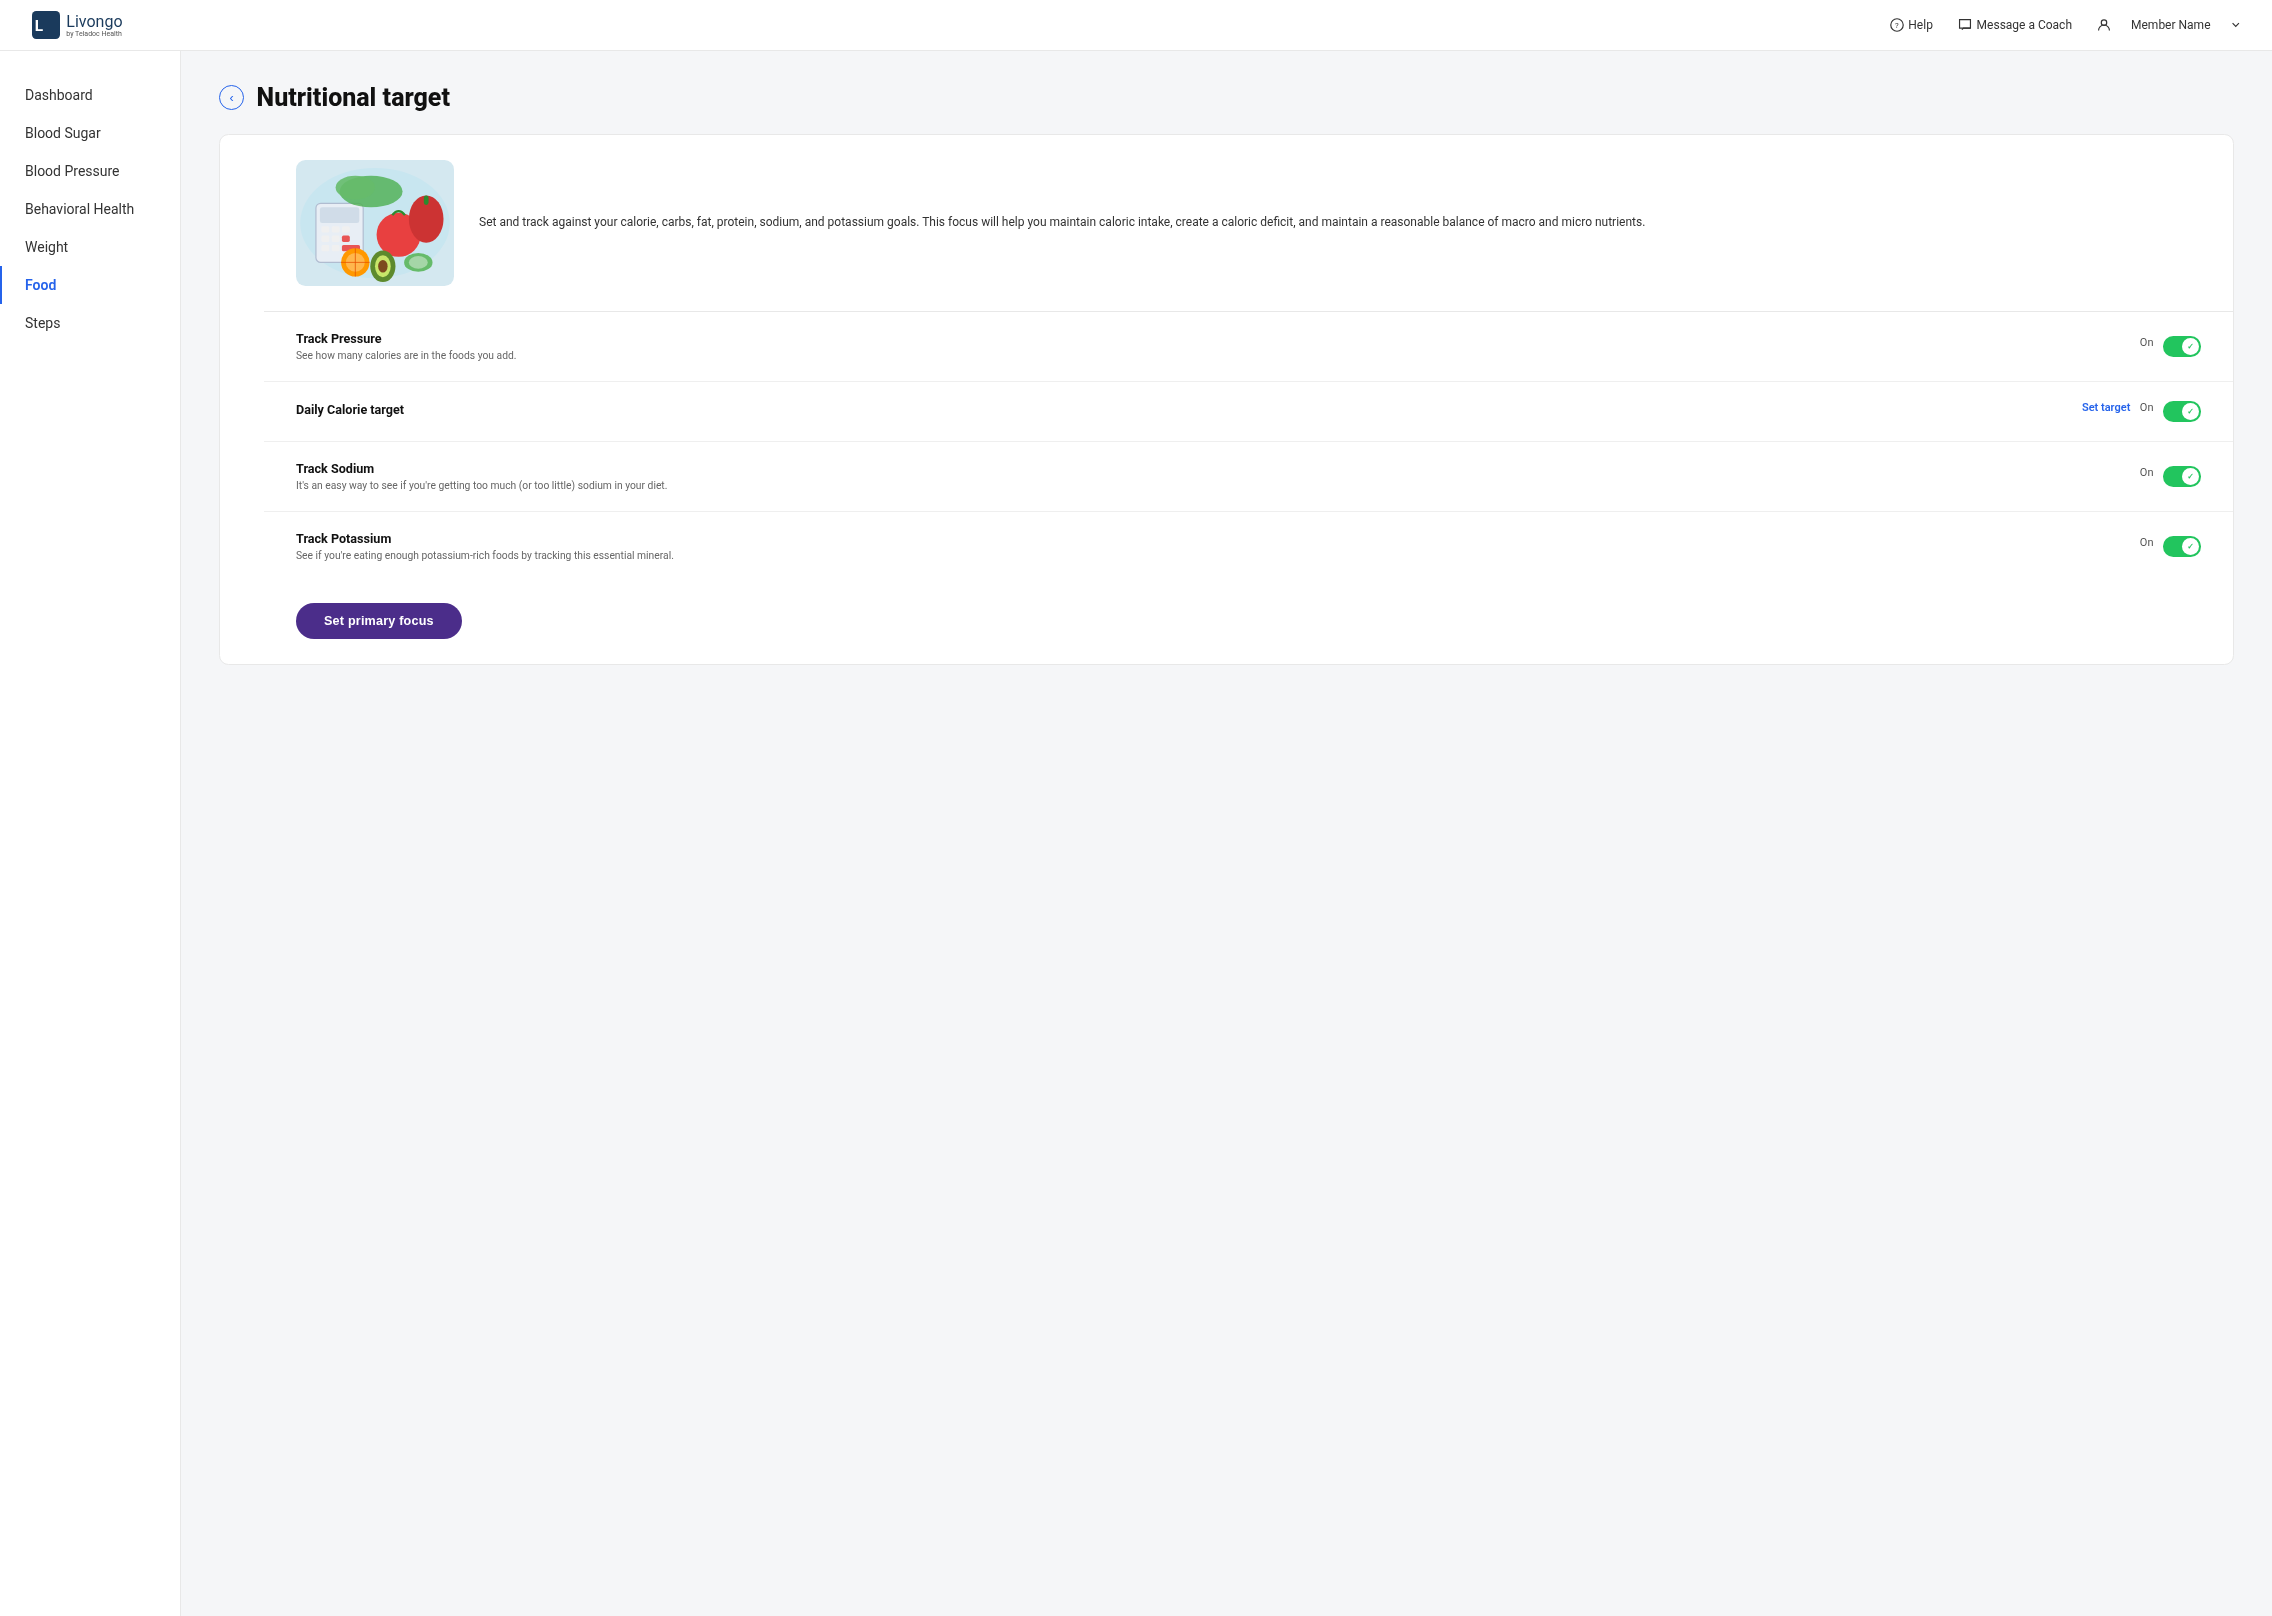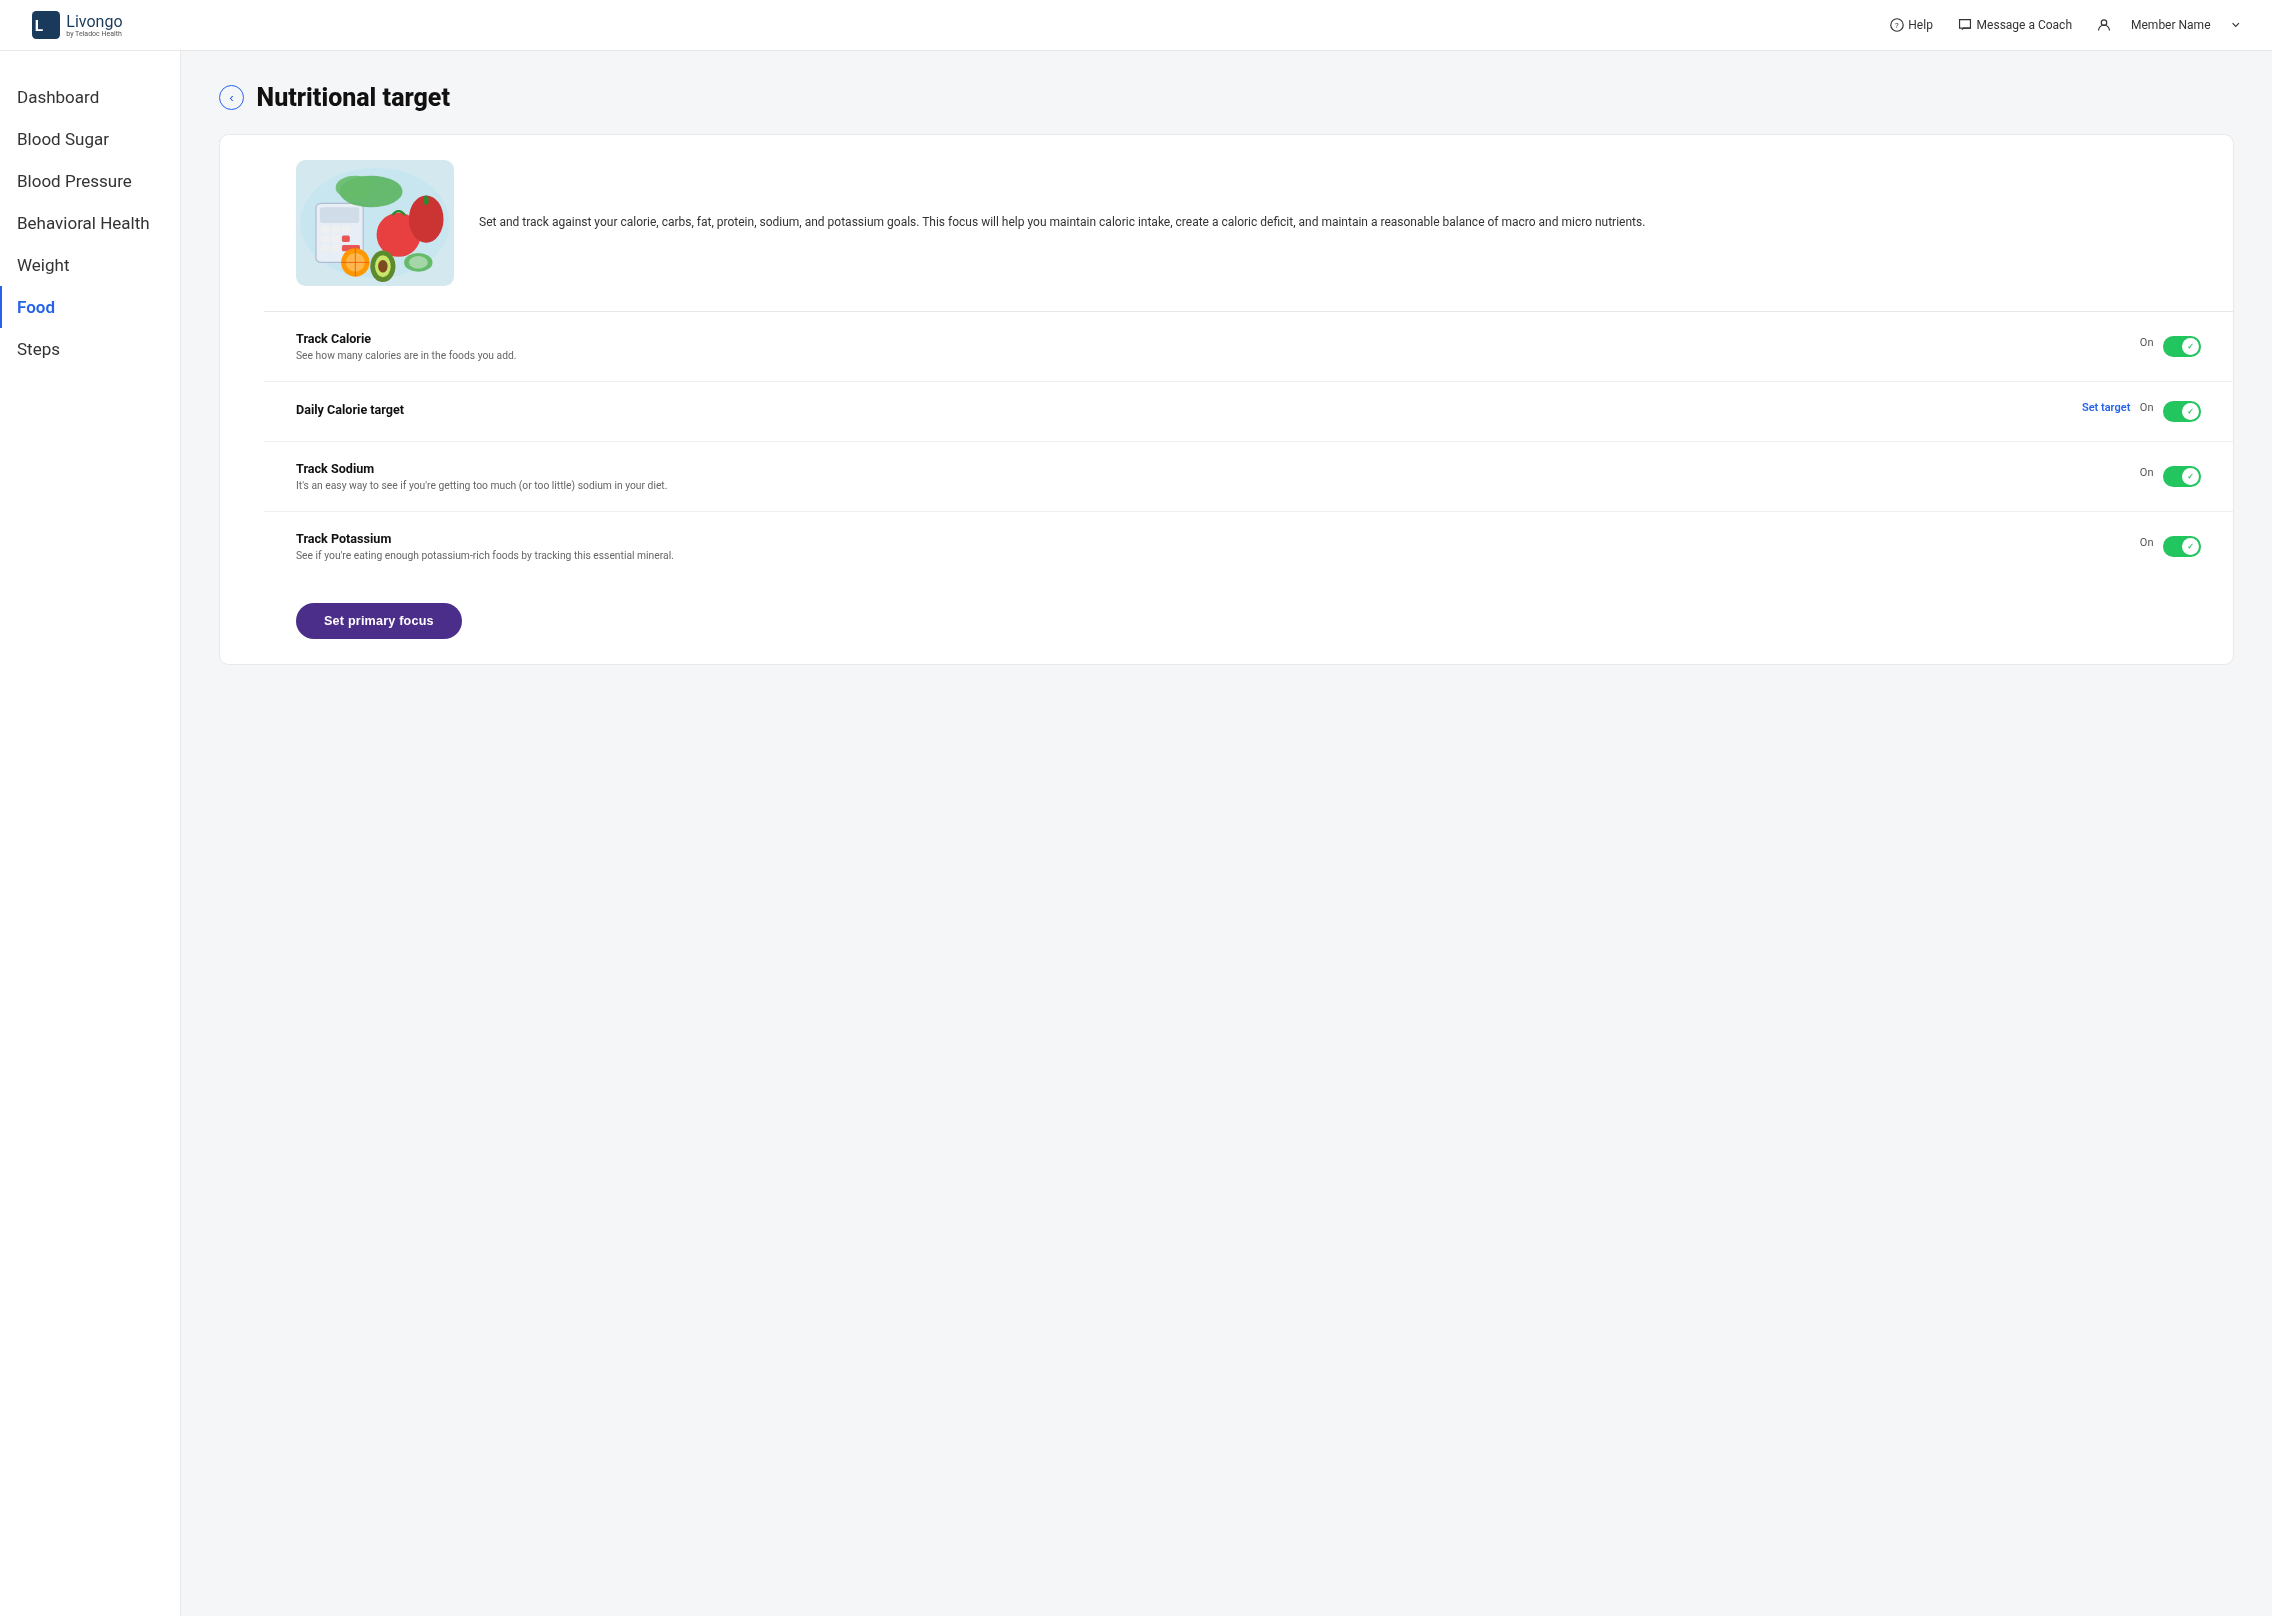--- a/index.html
+++ b/index.html
@@ -70,22 +70,22 @@
     .sidebar {
       width: 181px;
       background: #fff;
       padding: 25px 0;
       border-right: 0.8px solid #e8e8e8;
       flex-shrink: 0;
     }
     .sidebar-item {
       display: flex;
       align-items: center;
-      padding: 11px 15px;
-      font-size: 17px;
+      padding: 11px 23px;
+      font-size: 14px;
       color: #333;
       cursor: pointer;
       border-left: 2.4px solid transparent;
       transition: background 0.15s;
     }
     .sidebar-item.active {
       color: #2563eb;
       font-weight: 600;
       border-left: 2.4px solid #2563eb;
     }
@@ -341,21 +341,21 @@
             <ellipse cx="155" cy="130" rx="18" ry="12" fill="#66bb6a"></ellipse>
             <ellipse cx="155" cy="130" rx="12" ry="8" fill="#a5d6a7"></ellipse>
           </svg>
         </div>
         <p class="hero-text">Set and track against your calorie, carbs, fat, protein, sodium, and potassium goals. This focus will help you maintain caloric intake, create a caloric deficit, and maintain a reasonable balance of macro and micro nutrients.</p>
       </div>
 
       <div id="toggle-rows-container">
           <div class="toggle-row">
             <div class="toggle-info">
-              <div class="toggle-title">Track Calorie</div>
+              <div class="toggle-title">Track Pressure</div>
               <div class="toggle-desc">See how many calories are in the foods you add.</div>
             </div>
             <div class="toggle-right">
               <span class="toggle-label">On</span>
               <div class="toggle-switch" style="background: rgb(34, 197, 94);">
                 <div class="toggle-knob">
                   <span class="toggle-check">✓</span>
                 </div>
               </div>
             </div>

